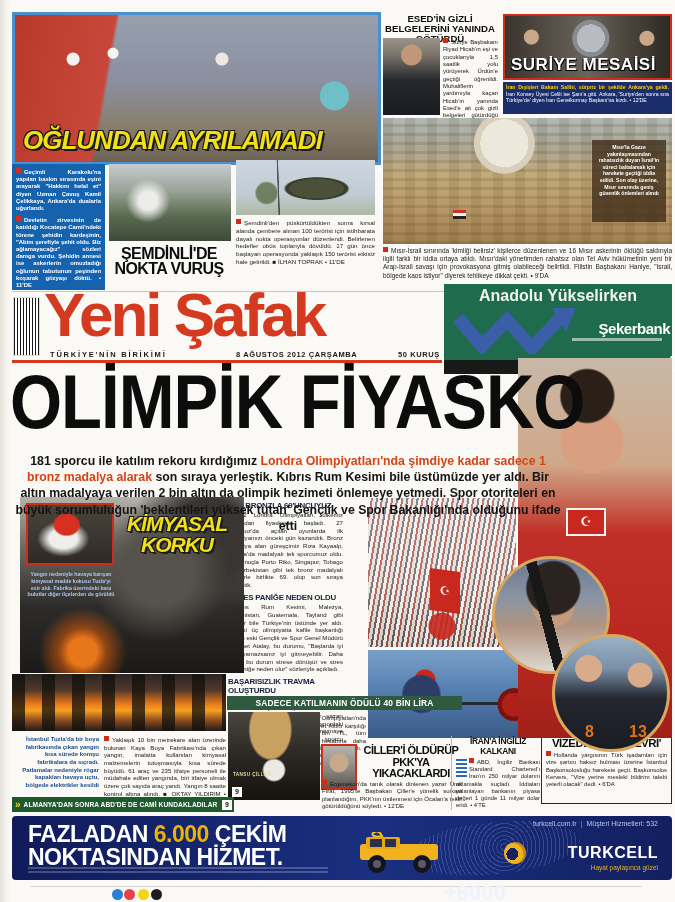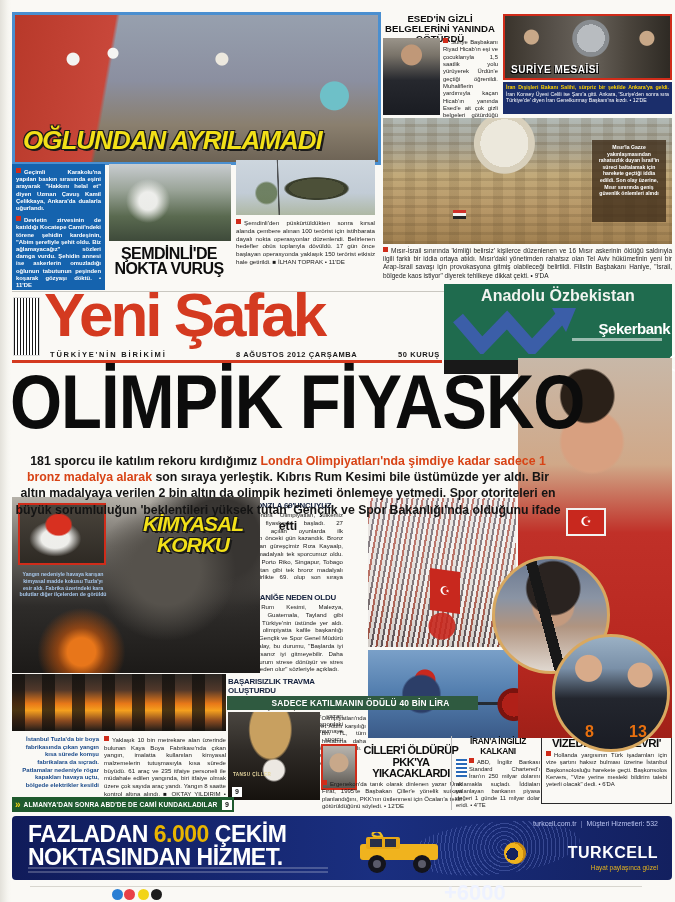--- a/index.html
+++ b/index.html
@@ -46,21 +46,21 @@
       radial-gradient(circle at 50% 22%, #c09878 0 10px, rgba(0,0,0,0) 11px),
       radial-gradient(circle at 47% 19%, rgba(20,20,24,.9) 0 4px, rgba(0,0,0,0) 8px),
       linear-gradient(180deg,#9a948a 0%,#7a746a 22%,#26282e 55%,#1a1c22 100%);}
   .esed-text{left:443px;top:38px;width:55px;font-size:5.9px;line-height:1.24;color:#1a1a1a;}
   .suriye-box{left:503px;top:14px;width:169px;height:66px;border:2px solid #d02c1a;box-sizing:border-box;
     background:
       radial-gradient(circle at 52% 36%, #b8bcc0 0 14px, #888c90 14px 18px, rgba(0,0,0,0) 19px),
       radial-gradient(circle at 16% 34%, #c8a888 0 7px, rgba(0,0,0,0) 8px),
       radial-gradient(circle at 86% 36%, #c8a888 0 7px, rgba(0,0,0,0) 8px),
       linear-gradient(90deg,#3a342c 0%,#57514a 30%,#6a645c 50%,#4a443c 75%,#2e2a24 100%);}
-  .suriye-head{position:absolute;left:6px;bottom:3px;font-size:10px;font-weight:900;color:#fff;
+  .suriye-head{position:absolute;left:6px;bottom:3px;font-size:17px;font-weight:900;color:#fff;
     text-shadow:1px 1px 0 #000,-1px 1px 0 #000;letter-spacing:0.5px;}
   .suriye-caption{left:503px;top:82px;width:169px;height:32px;background:#1b2e6b;padding:2px 3px;box-sizing:border-box;
     font-size:5.2px;line-height:1.25;text-align:justify;}
   .suriye-caption .lead{color:#ffd200;font-weight:700;}
   .suriye-caption .rest{color:#fff;}
   .sina-photo{left:383px;top:118px;width:289px;height:126px;
     background:
       radial-gradient(circle at 42% 20%, #ece8dc 0 24px, #d8d0bc 24px 30px, rgba(0,0,0,0) 31px),
       repeating-linear-gradient(0deg, rgba(90,70,40,.18) 0 3px, rgba(0,0,0,0) 3px 9px),
       repeating-linear-gradient(90deg, rgba(90,70,40,.14) 0 10px, rgba(0,0,0,0) 10px 22px),
@@ -130,21 +130,21 @@
       radial-gradient(circle at 30% 28%, #d8ab8a 0 13px, rgba(0,0,0,0) 14px),
       radial-gradient(circle at 76% 34%, #d8ab8a 0 12px, rgba(0,0,0,0) 13px),
       linear-gradient(180deg,#9ab0c4 0%,#7a90a8 28%,#23262e 55%,#1a1c24 100%);}
   .jersey-num{position:absolute;bottom:8px;color:#e8700f;font-size:16px;font-weight:800;}
   .jn-8{left:30px;} .jn-13{left:74px;}
   
   .olym-col{left:228px;top:497px;width:115px;}
   .olym-col h4{margin:4px 0 1px;font-size:7.9px;font-weight:900;color:#14213d;letter-spacing:-0.2px;}
   .olym-col p{margin:0 0 3px;font-size:6.1px;line-height:1.28;color:#1a1a1a;text-align:justify;}
   .gold-banner{left:227px;top:696px;width:235px;height:14px;background:#2f5a40;color:#fff;
-    font-size:8.4px;font-weight:800;text-align:center;line-height:14px;letter-spacing:0.2px;padding-left:16px;}
+    font-size:8.4px;font-weight:800;text-align:center;line-height:14px;letter-spacing:0.2px;}
   .gold-text{left:286px;top:714px;width:80px;font-size:6px;line-height:1.26;color:#1a1a1a;}
   
   .ciller-photo{left:228px;top:712px;width:92px;height:88px;
     background:
       radial-gradient(ellipse at 46% 20%, #c8a060 0 20px, rgba(0,0,0,0) 22px),
       radial-gradient(circle at 46% 36%, #d8b090 0 13px, rgba(0,0,0,0) 15px),
       radial-gradient(circle at 50% 66%, #ece8e2 0 10px, rgba(0,0,0,0) 12px),
       linear-gradient(180deg,#4a4640 0%,#2e2a26 45%,#16120e 100%);}
   .ciller-cap{position:absolute;left:5px;top:60px;font-size:4.6px;font-weight:700;color:#e8d8a0;letter-spacing:0.4px;}
   .badge{background:#fff;color:#111;font-weight:800;text-align:center;}
@@ -158,21 +158,21 @@
   .ciller-text{left:322px;top:780px;width:140px;font-size:6px;line-height:1.24;color:#1a1a1a;}
   .iran-story{left:451px;top:736px;width:84px;border-left:1px solid #bbb;padding-left:4px;}
   .iran-story h4{margin:0 0 2px;font-size:8.4px;font-weight:900;text-align:center;color:#0d0d0d;letter-spacing:-0.3px;}
   .iran-story p{margin:0;font-size:5.8px;line-height:1.25;text-align:justify;color:#1a1a1a;}
   .iran-logo{float:left;width:11px;height:18px;margin:1px 2px 0 0;background:
     repeating-linear-gradient(180deg,#2a6ab8 0 2px,#fff 2px 4px);}
   .vize-story{left:541px;top:734px;width:131px;height:70px;border:1.5px solid #2a2a2a;box-sizing:border-box;padding:2px 4px;}
   .vize-story h4{margin:0 0 2px;font-size:11.5px;font-weight:900;text-align:center;color:#0d0d0d;letter-spacing:-0.5px;}
   .vize-story p{margin:0;font-size:5.9px;line-height:1.24;text-align:justify;color:#1a1a1a;}
   
-  .smoke-photo{left:12px;top:497px;width:248px;height:176px;
+  .smoke-photo{left:20px;top:497px;width:224px;height:176px;
     background:
       radial-gradient(circle at 28% 88%, #e8761a 0 14px, rgba(210,90,12,.6) 24px, rgba(0,0,0,0) 44px),
       radial-gradient(circle at 62% 42%, #56524c 0 34px, rgba(0,0,0,0) 70px),
       radial-gradient(circle at 84% 24%, #383532 0 40px, rgba(0,0,0,0) 80px),
       linear-gradient(180deg,#b6b2aa 0%,#6e6a64 28%,#2e2c2a 62%,#1c1a18 100%);}
   .kimyasal-head{position:absolute;right:8px;top:16px;width:118px;font-size:21px;font-weight:900;font-style:italic;
     text-align:center;line-height:1;color:#f2e018;letter-spacing:-1px;
     text-shadow:2px 2px 0 #1a1a1a,-1px -1px 0 #1a1a1a,1px -1px 0 #1a1a1a,-1px 1px 0 #1a1a1a;}
   .plane-inset{position:absolute;left:6px;top:6px;width:88px;height:62px;border:2px solid #d02c1a;box-sizing:border-box;
     background:
@@ -258,21 +258,21 @@
   <div class="abs rule" style="left:12px;top:291px;width:660px;"></div>
 
   <div class="abs barcode"></div>
   <div class="abs logo">Yeni Şafak</div>
   <div class="abs tagline">TÜRKİYE'NİN BİRİKİMİ</div>
   <div class="abs red-rule"></div>
   <div class="abs mast-date">8 AĞUSTOS 2012 ÇARŞAMBA</div>
   <div class="abs mast-price">50 KURUŞ</div>
 
   <div class="abs sekerbank">
-    <div class="seker-slogan">Anadolu Özbekistan</div>
+    <div class="seker-slogan">Anadolu Yükselirken</div>
     <svg width="130" height="46" style="position:absolute;left:8px;top:24px;">
       <path d="M6 10 L30 38 L55 12 L80 40 L112 6" fill="none" stroke="#3b5ea8" stroke-width="13"></path>
       <path d="M100 0 L124 0 L114 24 Z" fill="#3b5ea8"></path>
     </svg>
     <div class="seker-brand">Şekerbank
       <span class="seker-mark">S</span>
     </div>
     <div class="seker-sub"></div>
   </div>
   <div class="abs sayfa-strip">Sayfa 5'te</div>

